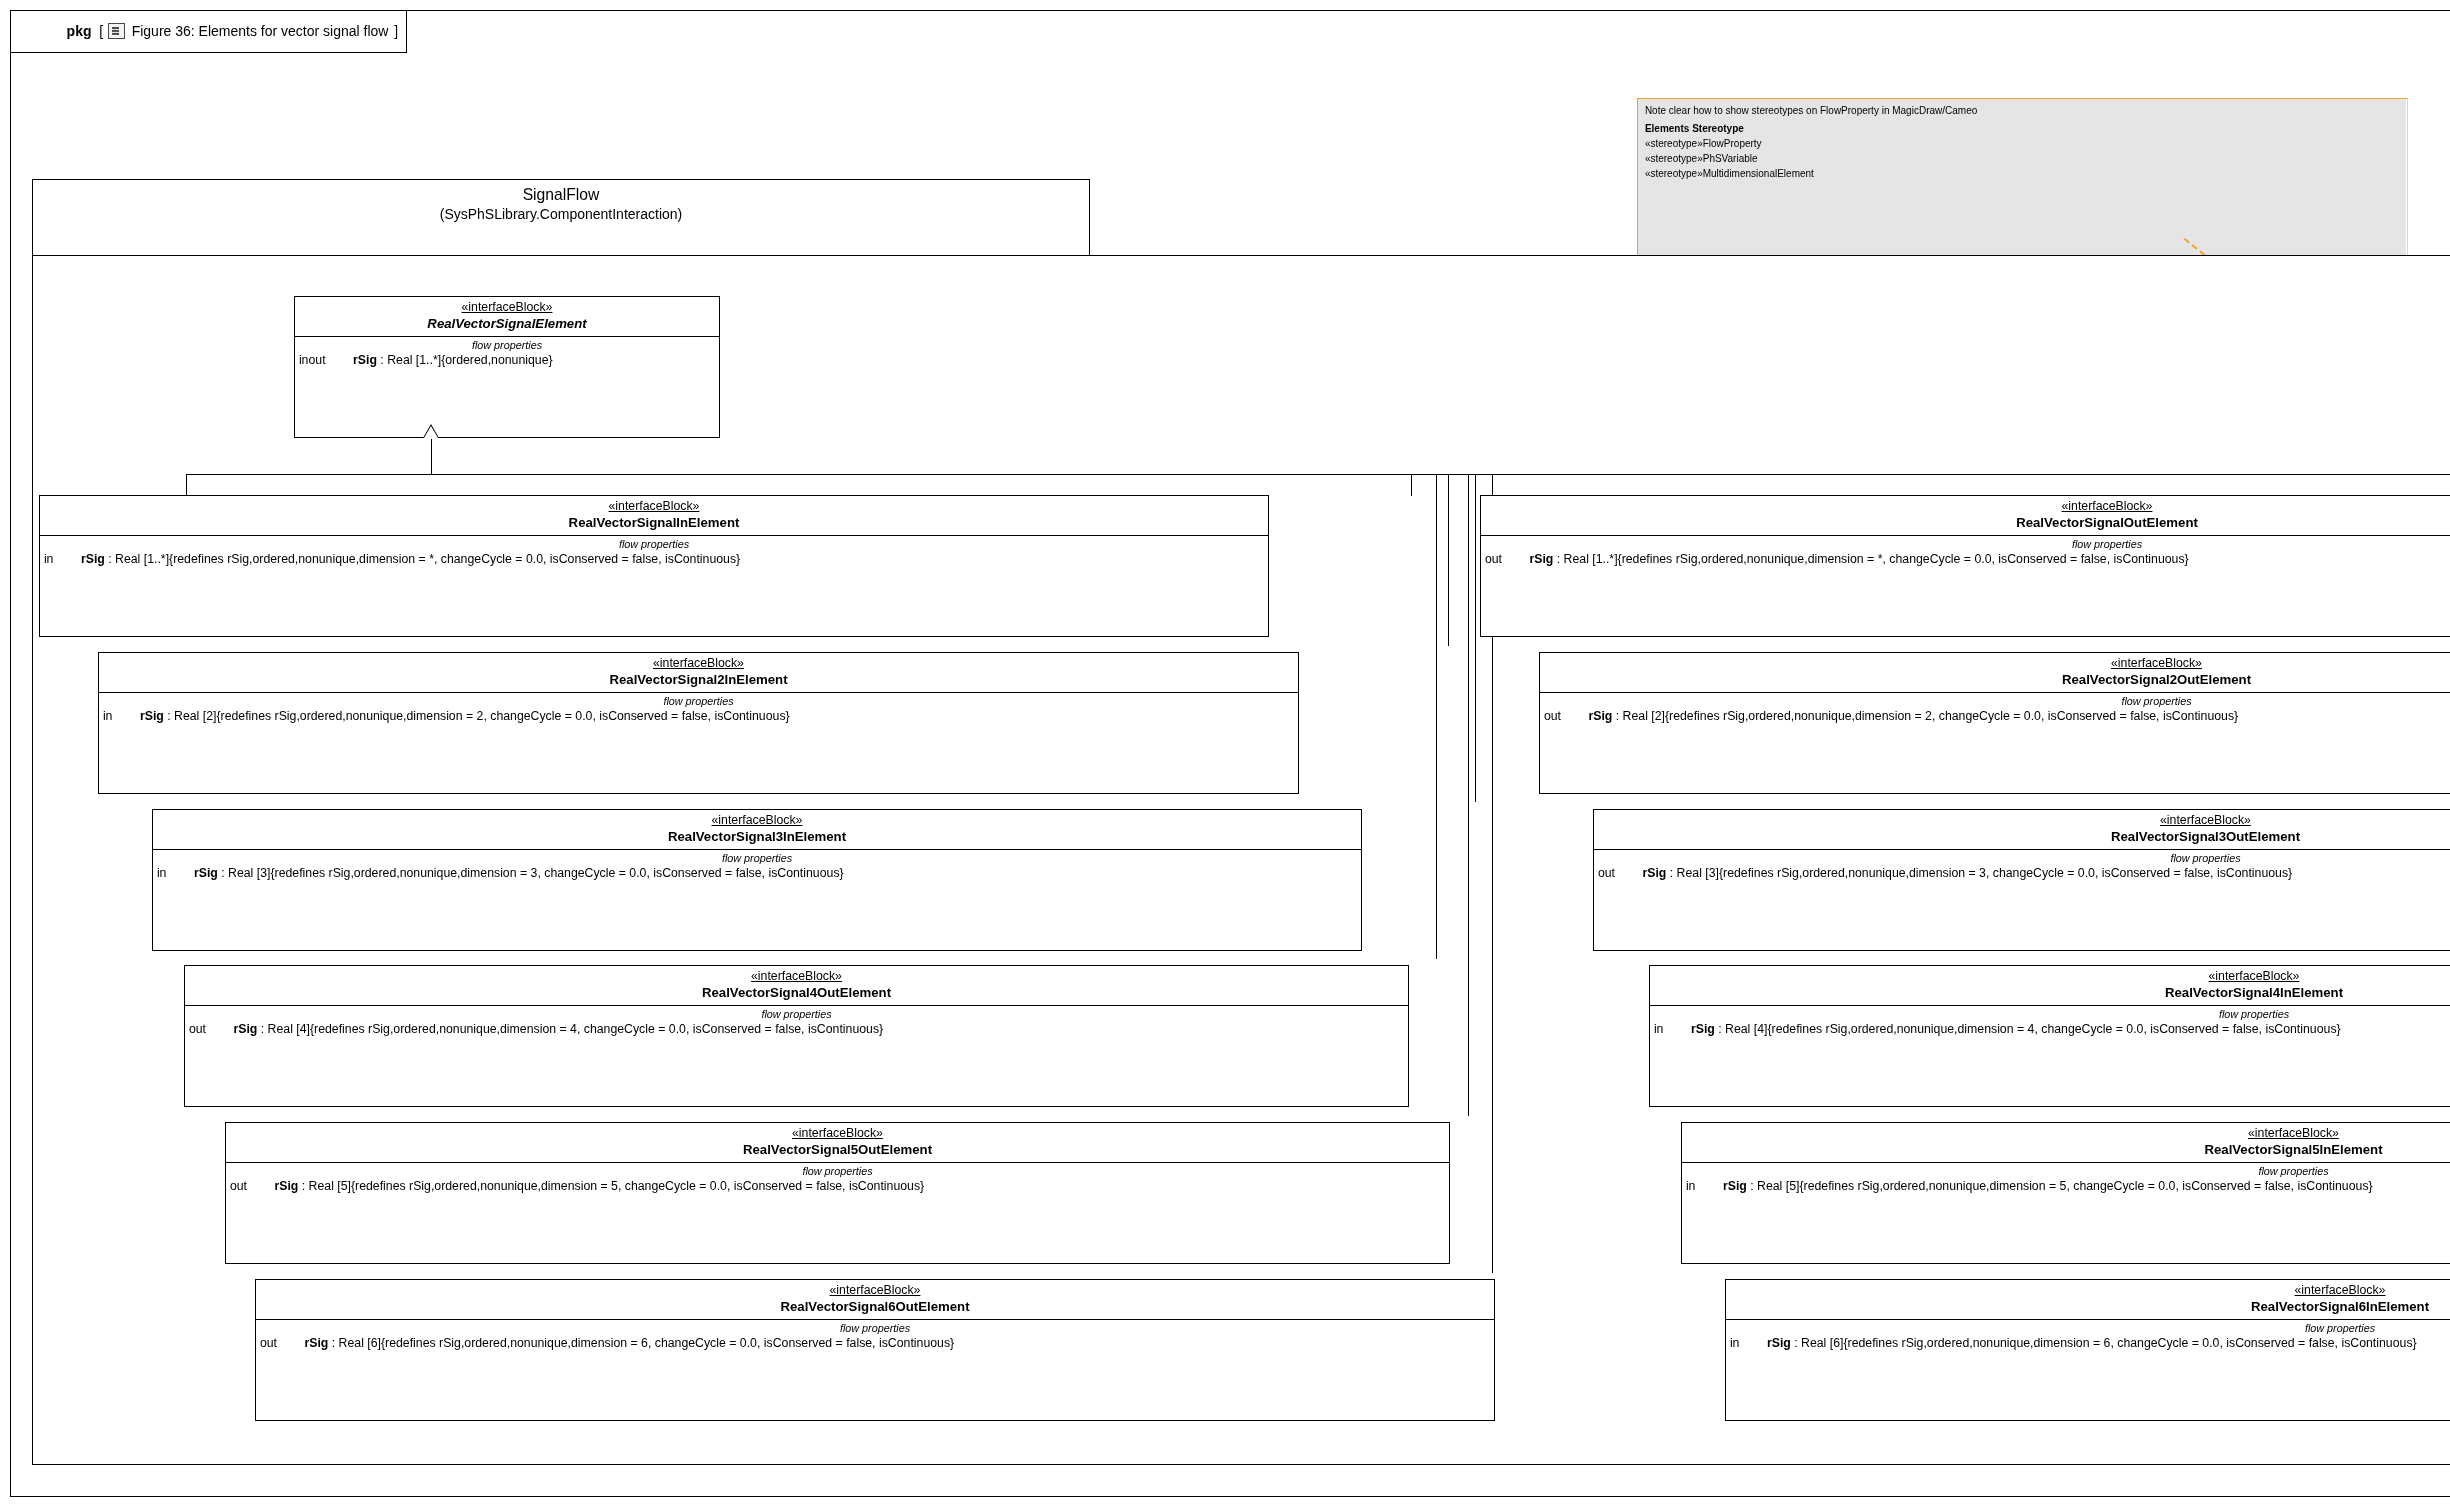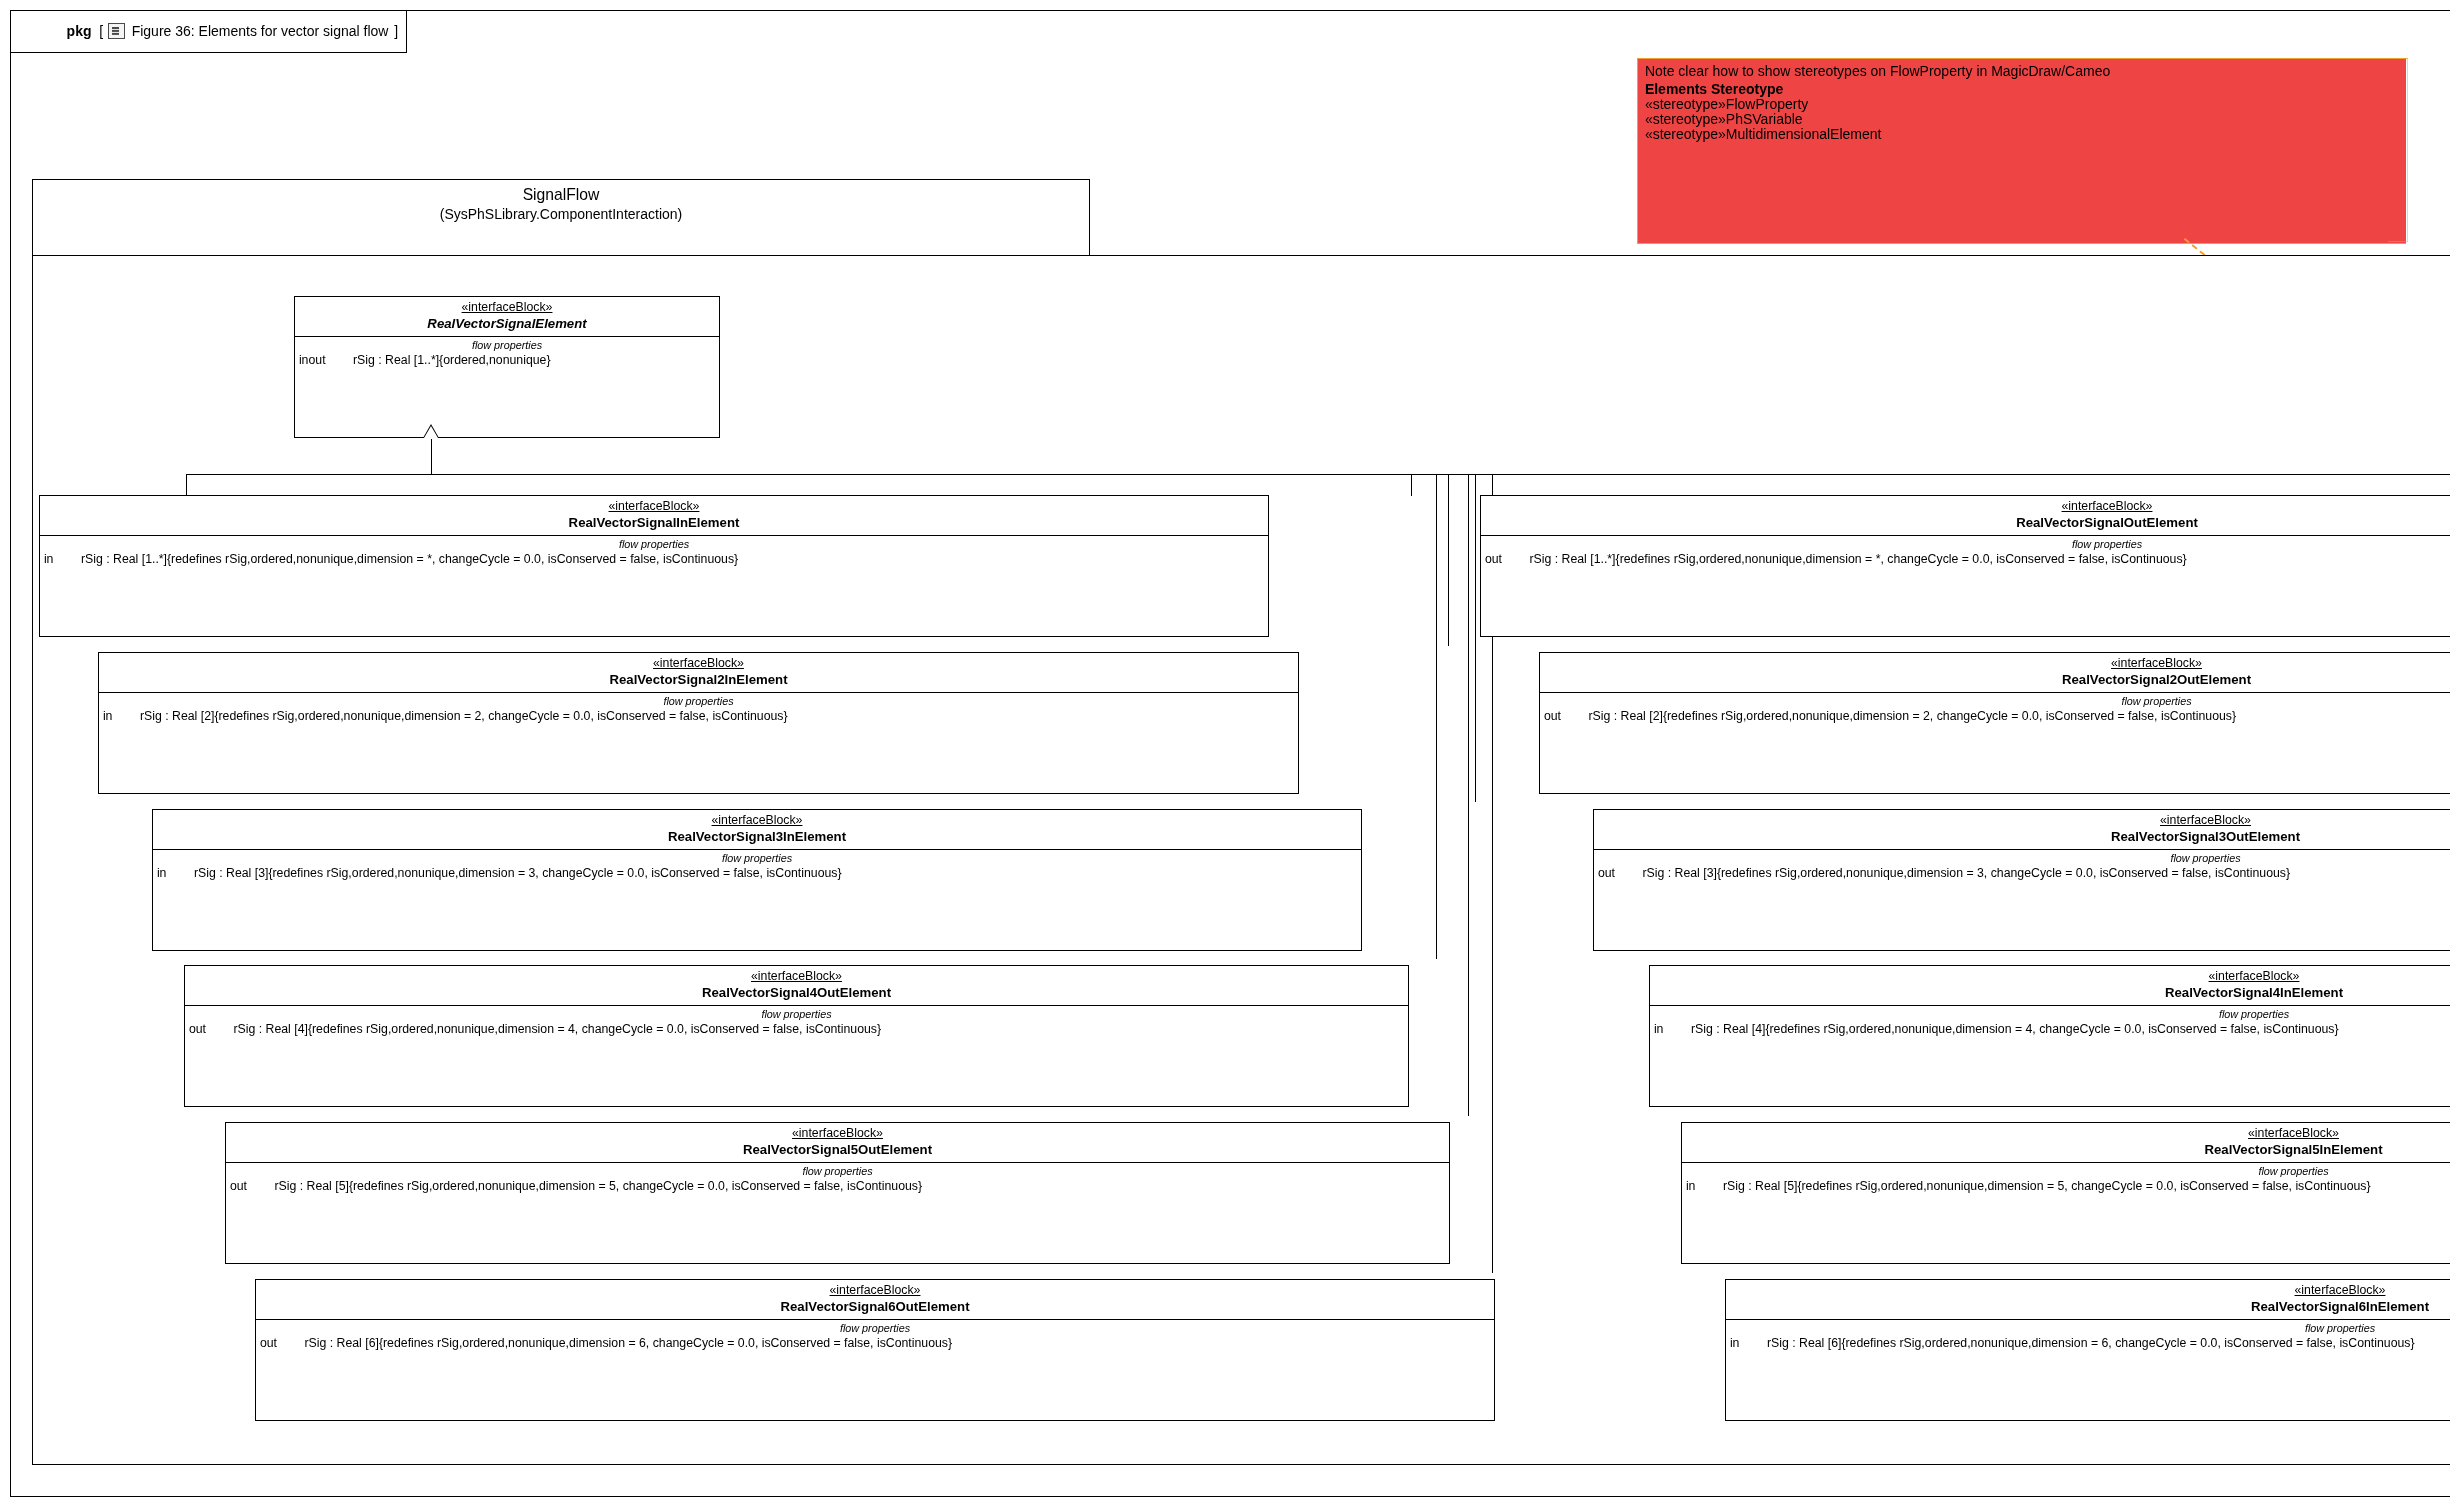--- a/index.html
+++ b/index.html
@@ -98,21 +98,21 @@
     line-height: 13.7px;
     padding-top: 1.5px;
   }
   .block .prop {
     font-size: 12.3px;
     line-height: 15.7px;
     padding: 1px 3.9px 2.9px 3.9px;
     white-space: nowrap;
     overflow: hidden;
   }
-  .block .prop .b { font-weight: normal; padding-left: 24px; }
+  .block .prop .b { font-weight: bold; padding-left: 24px; }
 
   
   .sf-box {
     position: absolute;
     border: 1.5px solid #000000;
     box-sizing: border-box;
     background: #ffffff;
   }
   .sf-header {
     position: absolute;
@@ -130,26 +130,27 @@
   }
   .sf-header .t2 {
     font-size: 14px;
     line-height: 19.6px;
   }
 
   
   .note {
     position: absolute;
     box-sizing: border-box;
-    background: #ef4444;
+    background: #e5e5e5;
     border: 1.5px solid #f0a030;
     border-right: none;
-    font-size: 14px;
+    font-size: 10px;
     line-height: 14.7px;
     padding: 4.9px 6.9px 3.9px 6.9px;
+    margin-top: 40px;
   }
   .note-clip {
     position: absolute;
     right: -1.5px;
     top: -1.5px;
     width: 19.6px;
     height: 100%;
     border-top: 1.5px solid #f0a030;
     border-right: 1.5px solid #f0a030;
     border-bottom: 1.5px solid #f0a030;

